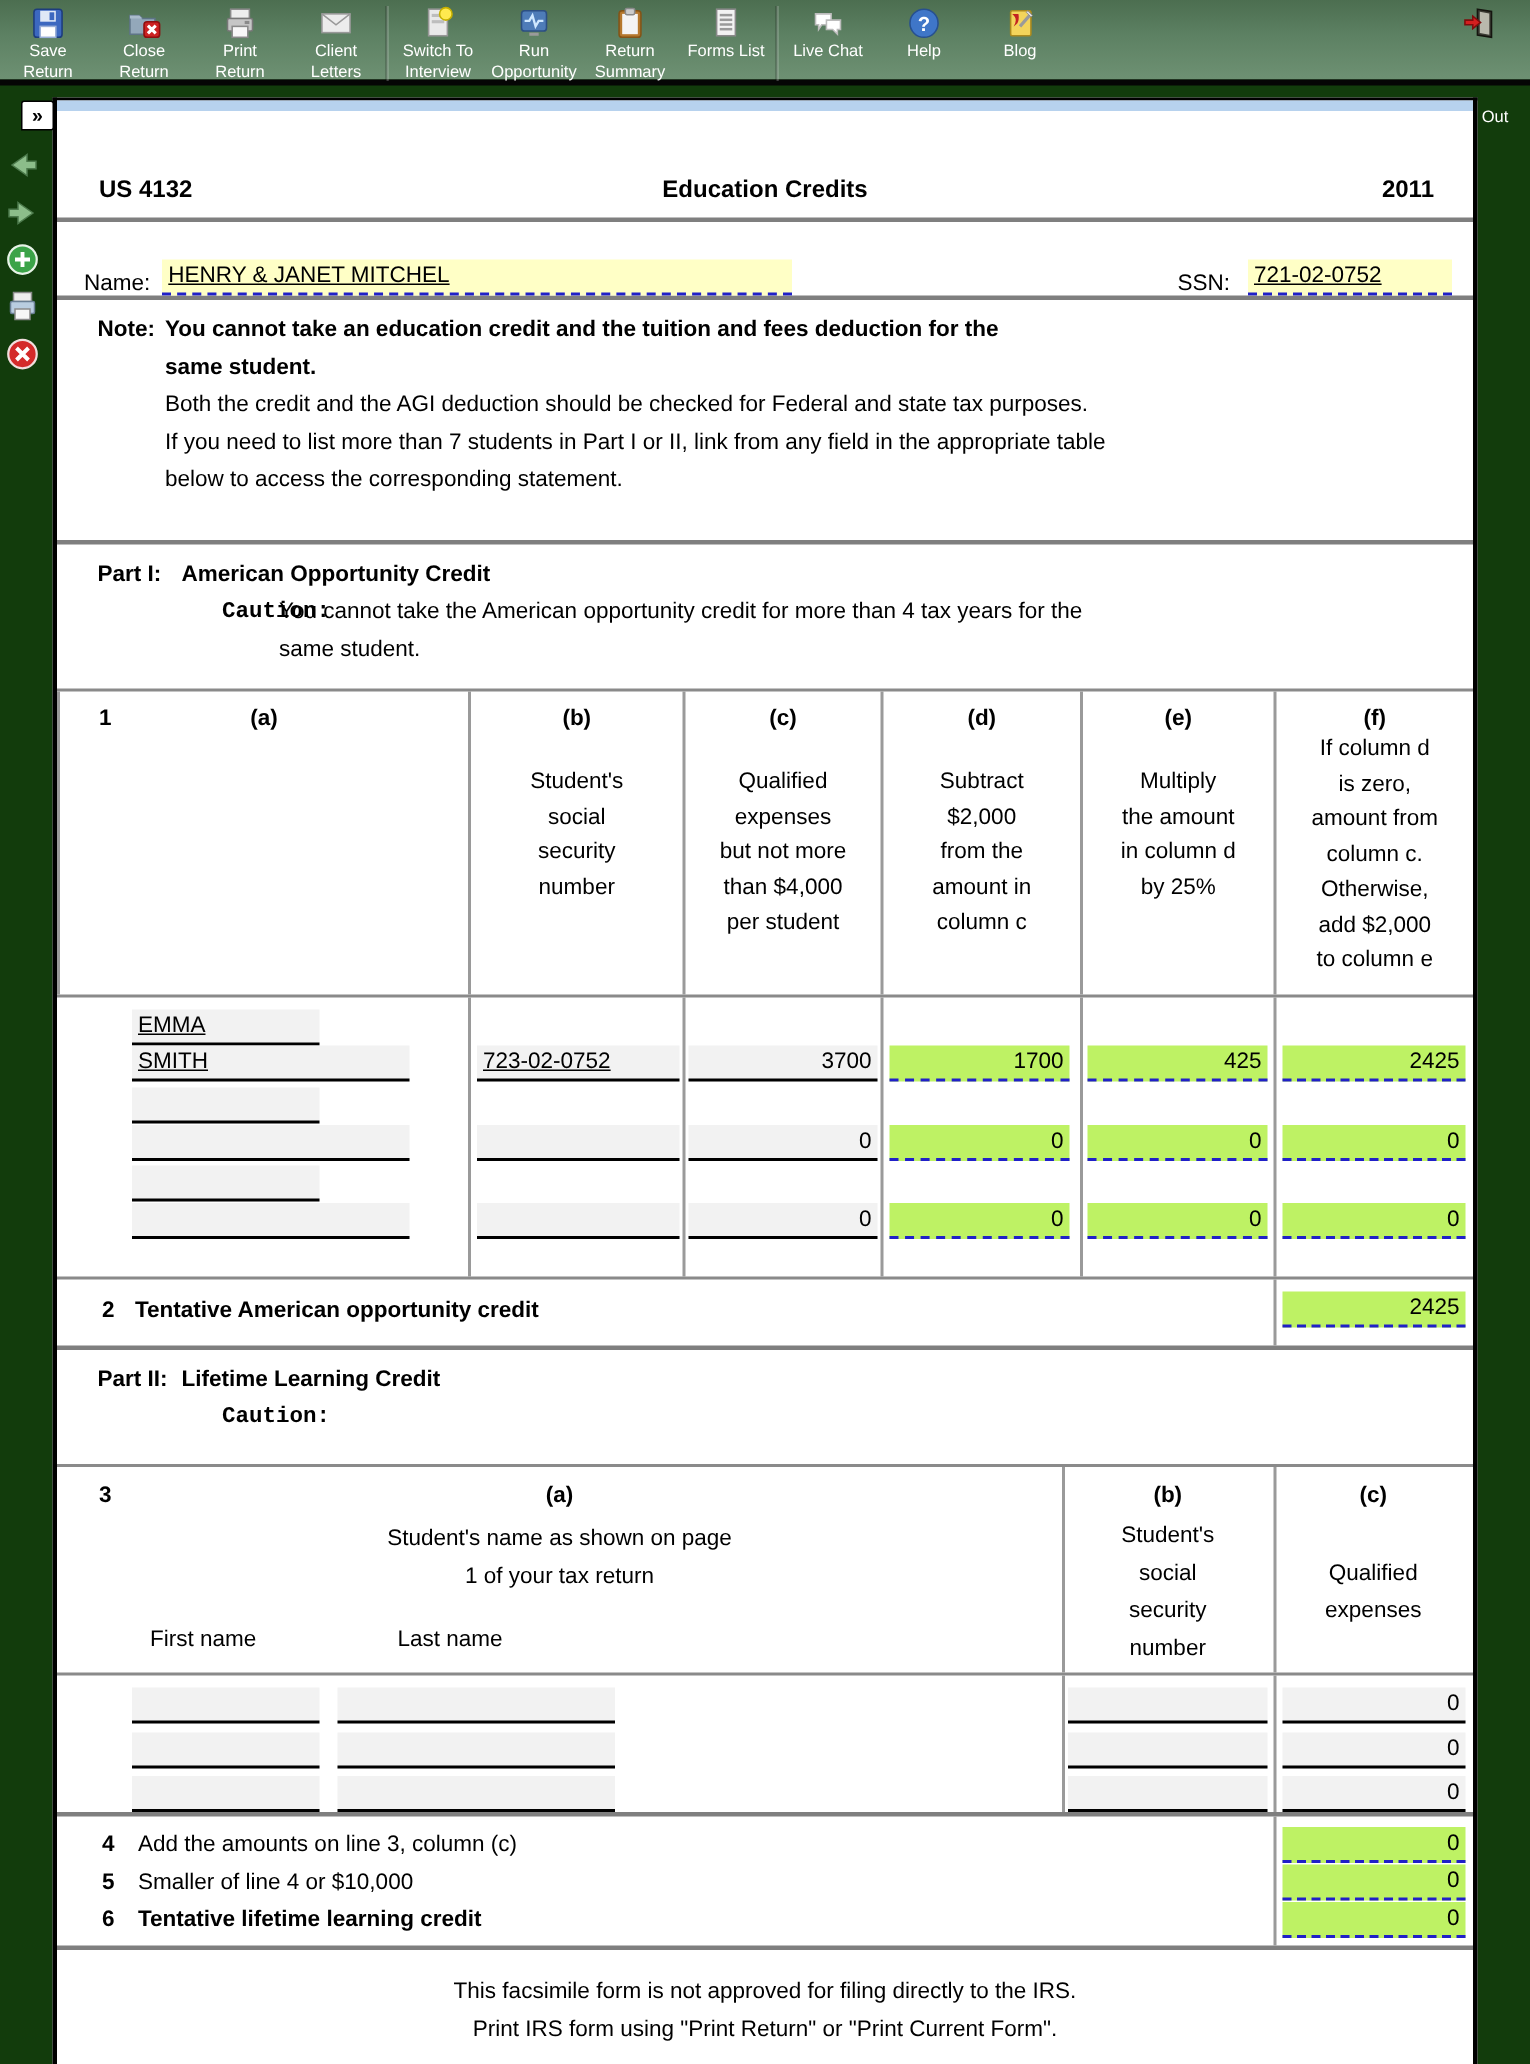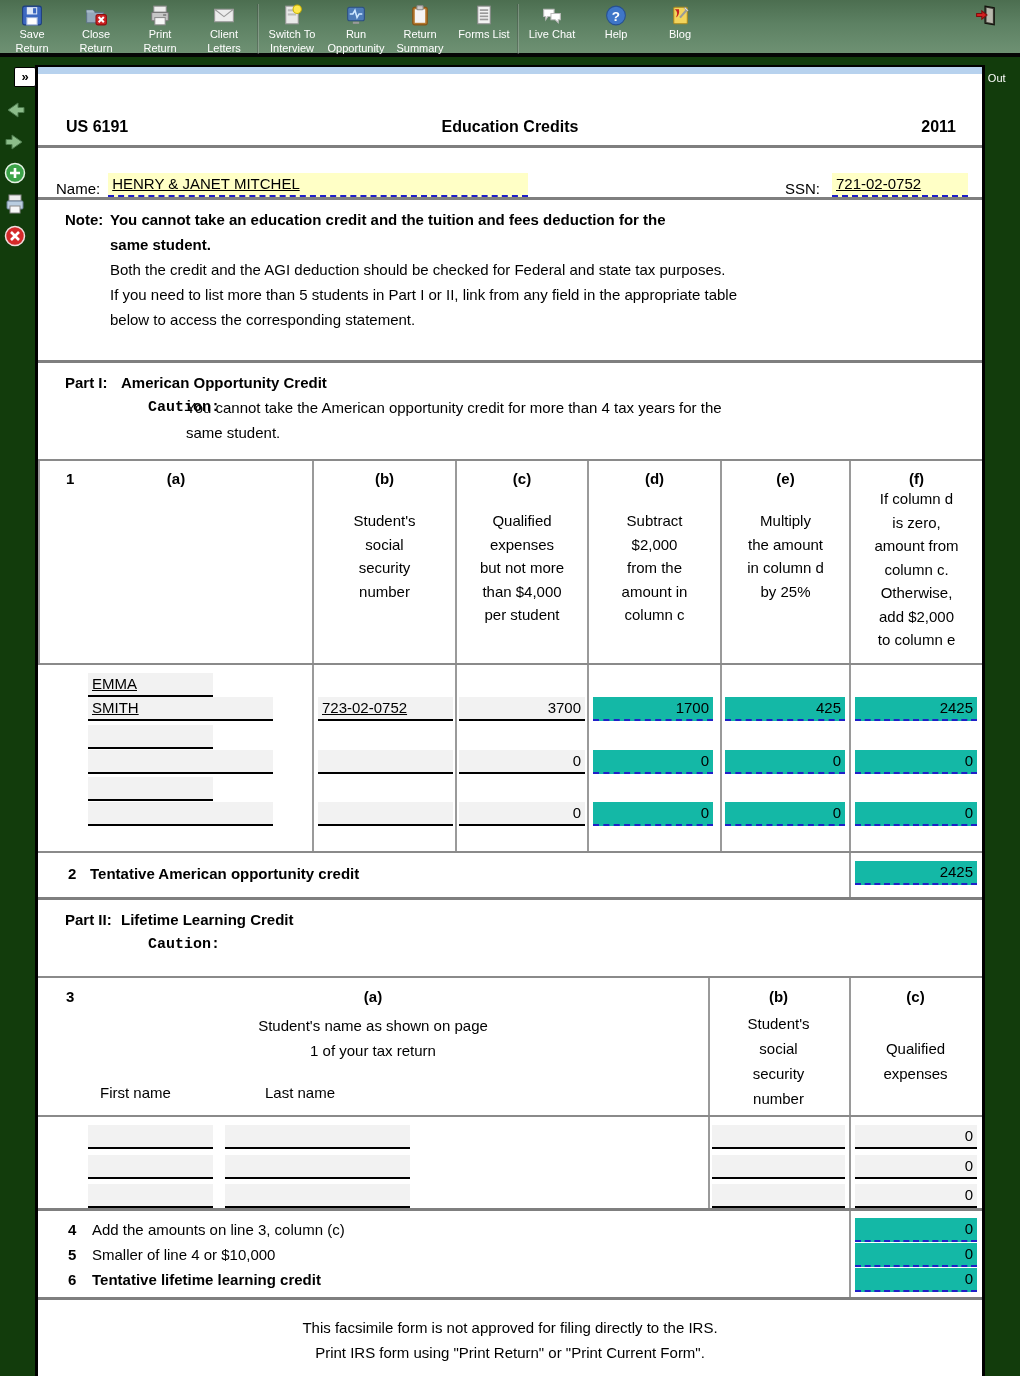--- a/index.html
+++ b/index.html
@@ -88,21 +88,21 @@
   .col-head { font-weight:bold; }
   .col-desc { line-height:23.5px; margin-top:22px; }
   .cell-f .col-desc { margin-top:0; }
   .line-no-1 { position:absolute; left:28px; top:9px; font-weight:bold; }
 
   .p1-data { height:186px; position:relative; }
   .vl { position:absolute; top:0; bottom:0; width:2px; background:#9a9a9a; }
   .af { position:absolute; height:24px; line-height:22px;
     background:#f2f2f2; border-bottom:2px solid #000; padding:0 4px; }
   .af.num { text-align:right; }
-  .af.calc { background:#14b8a6; border-bottom:2px dashed #2020c8; }
+  .af.calc { background:#bef264; border-bottom:2px dashed #2020c8; }
 
   .line2-row { height:46px; border-top:2px solid #8a8a8a; position:relative; }
   .line2-row .no  { position:absolute; left:30px; top:12px; font-weight:bold; }
   .line2-row .lab { position:absolute; left:52px; top:12px; font-weight:bold; }
 
   
   .p2-header { border-top:2px solid #8a8a8a; border-bottom:2px solid #8a8a8a;
     height:141px; position:relative; }
   .p2c { position:absolute; text-align:center; }
   .p2-data { height:91px; position:relative; }
@@ -275,41 +275,41 @@
   <svg viewBox="0 0 24 24">
       <circle cx="12" cy="12" r="9.5" fill="#d42a2a" stroke="#f1dede" stroke-width="1.5"></circle>
       <path d="M8 8 L16 16 M16 8 L8 16" stroke="#ffffff" stroke-width="2.6"></path>
     </svg>
 </div>
 
 <div class="form">
   <div class="blue-strip"></div>
 
   <div class="f-header">
-    <span class="t-left">US 6191</span>
+    <span class="t-left">US 4132</span>
     <span class="t-center">Education Credits</span>
     <span class="t-right">2011</span>
   </div>
   <div class="hr"></div>
 
   <div class="name-row">
     <span>Name:</span>
     <span class="fld name-fld"><span class="entry">HENRY &amp; JANET MITCHEL</span></span>
     <span class="ssn-label">SSN:</span>
     <span class="fld ssn-fld"><span class="entry">721-02-0752</span></span>
   </div>
   <div class="hr"></div>
 
   <div class="note-block">
     <div class="note-label">Note:</div>
     <div class="note-body">
       <div class="ml b">You cannot take an education credit and the tuition and fees deduction for the
 same student.</div>
       <div class="ml">Both the credit and the AGI deduction should be checked for Federal and state tax purposes.</div>
-      <div class="ml">If you need to list more than 5 students in Part I or II,  link from any field in the appropriate table
+      <div class="ml">If you need to list more than 7 students in Part I or II,  link from any field in the appropriate table
 below to access the corresponding statement.</div>
     </div>
   </div>
   <div class="hr"></div>
 
   <div class="part-head">
     <div class="ph-row1">
       <span class="pl">Part I:</span>
       <span class="pt">American Opportunity Credit</span>
     </div>

